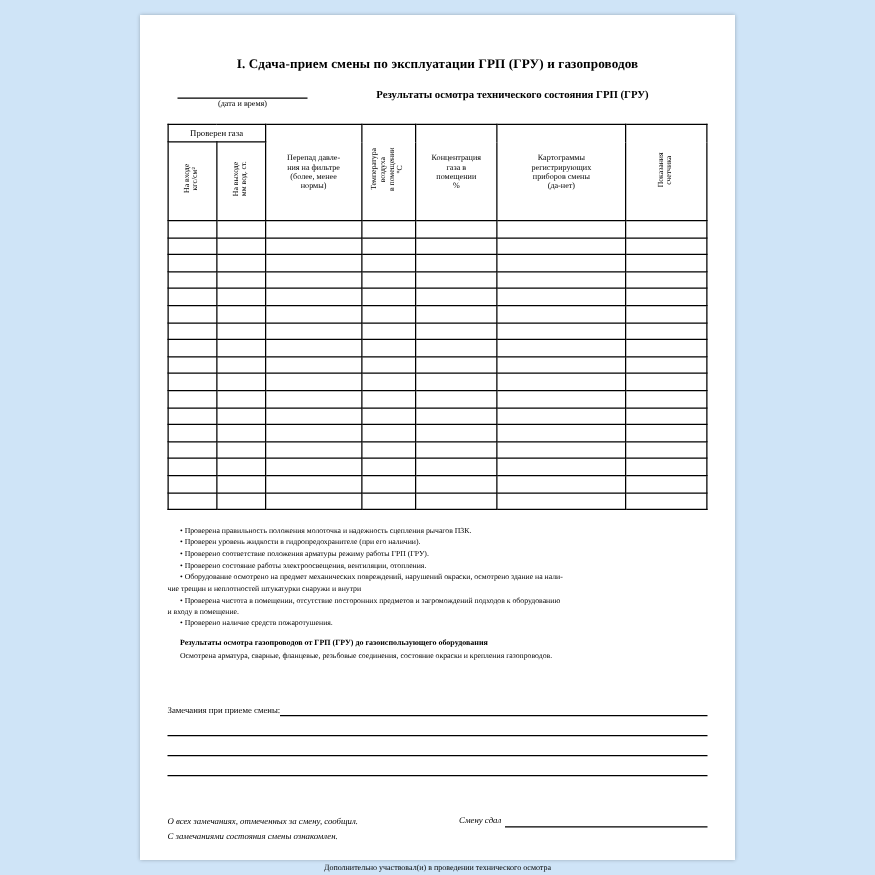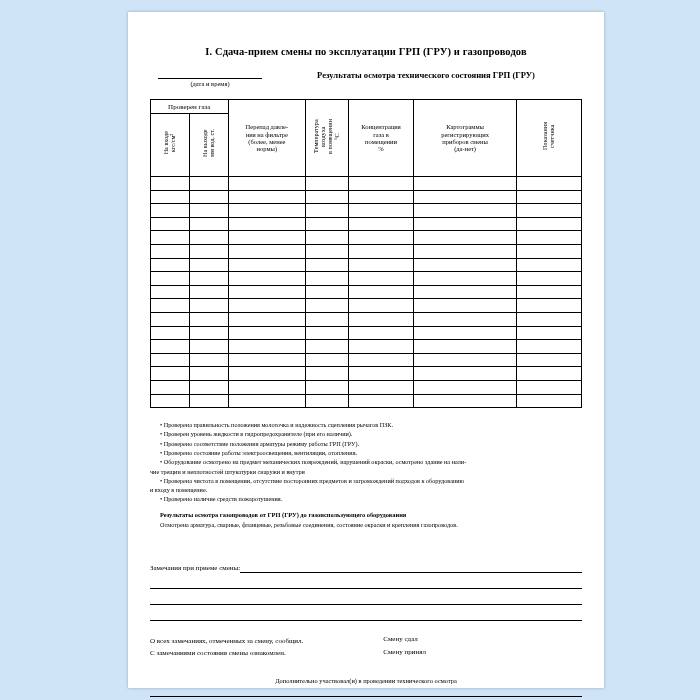--- a/index.html
+++ b/index.html
@@ -8,21 +8,21 @@
   }
   body {
     width: 700px;
     height: 700px;
     background: #cfe4f7;
     font-family: "Liberation Serif", serif;
     overflow: hidden;
   }
   .page {
     position: absolute;
-    left: 128px;
+    left: 112px;
     top: 12px;
     width: 476px;
     height: 676px;
     background: #ffffff;
     box-shadow: 0 0 3px rgba(0,0,0,0.25);
     box-sizing: border-box;
     padding: 20px 22px 10px 22px;
   }
   .doc-title {
     text-align: center;
@@ -147,36 +147,36 @@
     border-bottom: 1px solid #000;
     height: 10px;
   }
   .rline-full {
     border-bottom: 1px solid #000;
     height: 11px;
     margin-top: 4px;
   }
 
   .signing {
-    margin-top: 14px;
+    margin-top: 30px;
     display: flex;
     font-size: 7px;
+    font-style: italic;
   }
   .signing-left {
     width: 54%;
     line-height: 1.75;
   }
   .signing-right {
     width: 46%;
   }
   .sign-row {
     display: flex;
-    align-items: flex-start;
+    align-items: center;
     margin-bottom: 3px;
-    flex-direction: column;
   }
   .sign-label {
     white-space: nowrap;
     padding-bottom: 1px;
   }
   .sign-line {
     flex: 1;
     border-bottom: 1px solid #000;
     height: 10px;
     margin-left: 3px;
@@ -430,24 +430,20 @@
   <div class="signing">
     <div class="signing-left">
       <div>О всех замечаниях, отмеченных за смену, сообщил.</div>
       <div>С замечаниями состояния смены ознакомлен.</div>
     </div>
     <div class="signing-right">
       <div class="sign-row">
         <span class="sign-label">Смену сдал</span>
         <span class="sign-line"></span>
       </div>
-      <div class="sign-row">
-        <span class="sign-label">Смену принял</span>
-        <span class="sign-line"></span>
-      </div>
     </div>
   </div>
 
   <div class="addendum">
     <div>Дополнительно участвовал(и) в проведении технического осмотра</div>
     <div class="addendum-line"></div>
   </div>
 
 </div>
 

